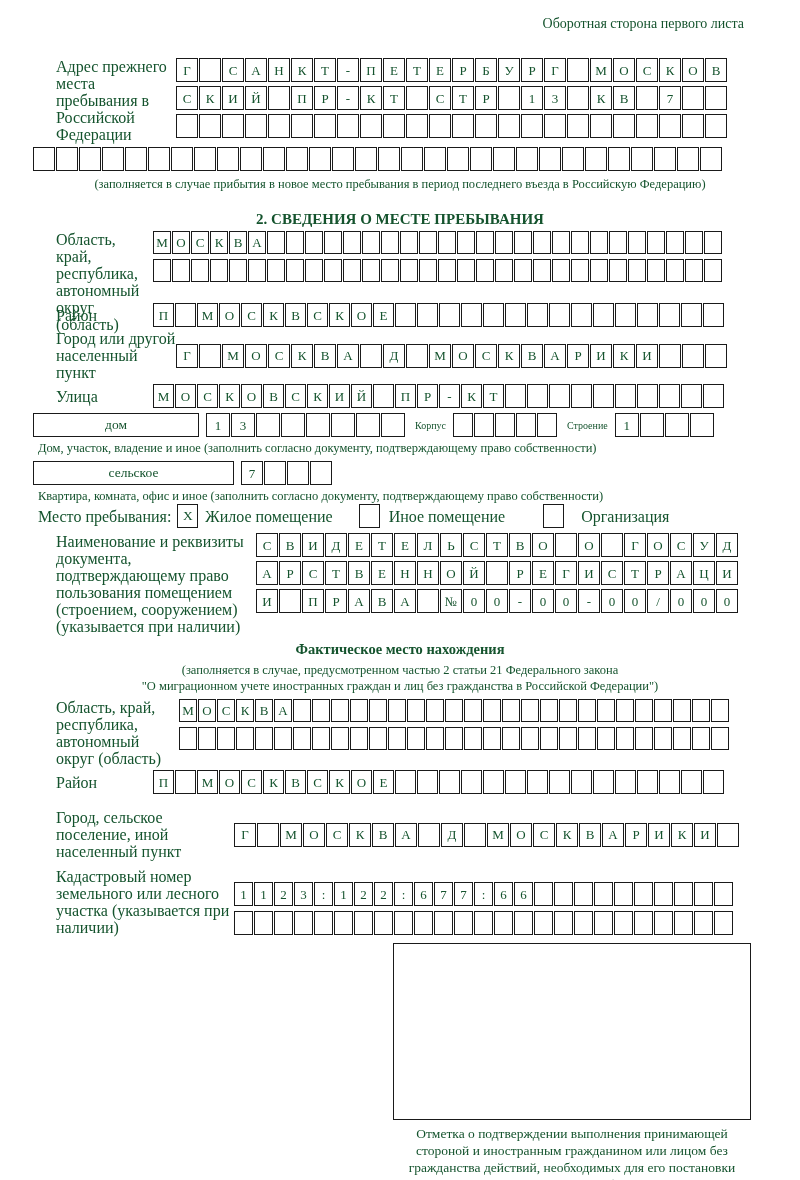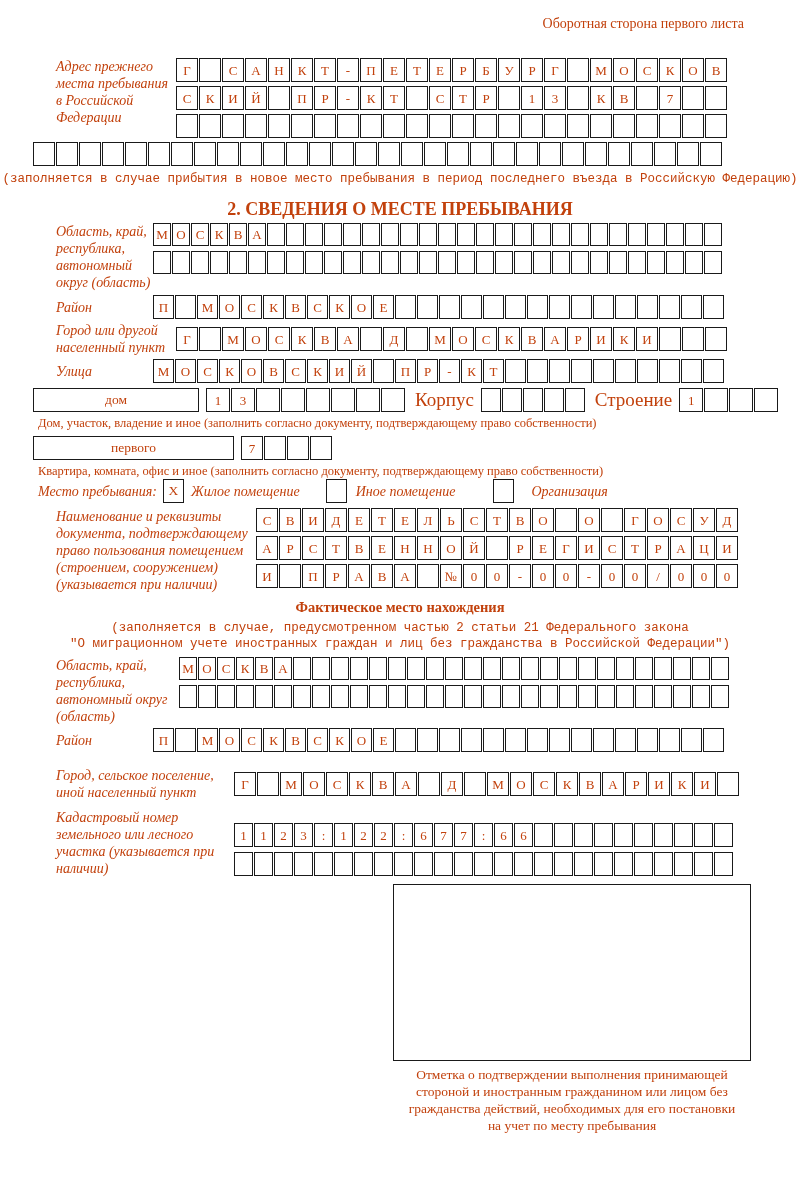--- a/index.html
+++ b/index.html
@@ -1,48 +1,48 @@
 <!DOCTYPE html>
 <html><head>
 <meta charset="utf-8">
 <style>
   html,body{margin:0;padding:0;background:#fff;}
   .page{
     position:relative;width:800px;height:1180px;overflow:hidden;
-    background:#fff;color:#c2410c;
+    background:#fff;color:#14532d;
     font-family:"Liberation Serif","DejaVu Serif",serif;
   }
   .header-note{padding-top:16px;padding-right:56px;text-align:right;font-size:14px;}
   .flexrow{display:flex;align-items:flex-start;}
   .flexrow.vcenter{align-items:center;}
-  .label{font-size:14px;line-height:17px;flex:0 0 auto;font-style:italic;}
+  .label{font-size:16px;line-height:17px;flex:0 0 auto;}
   .lw97{width:97px}.lw120{width:120px}.lw123{width:123px}.lw178{width:178px}.lw200{width:200px}
   .ml33{margin-left:33px}.ml38{margin-left:38px}.ml56{margin-left:56px}
   .fixh56{height:56px;overflow:visible}
   .fixh58{height:58px;overflow:visible}
   .lines{display:flex;flex-direction:column;row-gap:4px;}
   .cellrow{display:flex;column-gap:1px;flex:0 0 auto;}
   .cell{
     flex:0 0 auto;width:var(--cw,20px);height:var(--chh,22px);
     border:1.5px solid #1a1a1a;background:#fff;
     display:flex;align-items:center;justify-content:center;
     font-size:13px;line-height:1;
   }
   .cw20{--cw:20px}.cw16{--cw:16px;--chh:21px}.cw19{--cw:19px}
   .cw22{--cw:22px}.cw18{--cw:18px}.cw17{--cw:17px}
   .note{font-size:12.5px;line-height:16px;}
-  .center{text-align:center;font-family:Liberation Mono, monospace;}
-  .sec-title{margin-top:12px;text-align:center;font-size:18px;font-weight:bold;}
+  .center{text-align:center;}
+  .sec-title{margin-top:19px;text-align:center;font-size:15px;font-weight:bold;}
   .sub-title{margin-top:6px;text-align:center;font-size:14.5px;font-weight:bold;}
   .bigbox{
     flex:0 0 auto;height:22px;border:1.5px solid #1a1a1a;
     display:flex;align-items:center;justify-content:center;font-size:13.5px;
   }
   .bb164{width:164px}.bb199{width:199px}
-  .inline-label{font-size:19px;padding:0 7px 0 10px;flex:0 0 auto;}
+  .inline-label{font-size:10px;padding:0 7px 0 10px;flex:0 0 auto;}
   .checkbox{
     flex:0 0 auto;width:19px;height:22px;border:1.5px solid #1a1a1a;
     display:flex;align-items:center;justify-content:center;font-size:13.5px;
   }
   .stamp-box{margin-left:393px;margin-top:8px;width:356px;height:175px;border:1.5px solid #1a1a1a;}
   .stamp-caption{margin-top:5px;margin-left:342px;width:460px;text-align:center;font-size:13.5px;line-height:17px;}
 </style>
 </head>
 <body>
 
@@ -357,21 +357,21 @@
     <div class="cellrow cw22">
         <span class="cell">1</span>
         <span class="cell"></span>
         <span class="cell"></span>
         <span class="cell"></span>
       </div>
   </div>
   <div class="note ml38" style="margin-top:3px">Дом, участок, владение и иное (заполнить согласно документу, подтверждающему право собственности)</div>
 
   <div class="flexrow vcenter ml33" style="margin-top:5px">
-    <div class="bigbox bb199">первого</div>
+    <div class="bigbox bb199">сельское</div>
     <div class="cellrow cw20" style="margin-left:7px">
         <span class="cell">7</span>
         <span class="cell"></span>
         <span class="cell"></span>
         <span class="cell"></span>
       </div>
   </div>
   <div class="note ml38" style="margin-top:3px">Квартира, комната, офис и иное (заполнить согласно документу, подтверждающему право собственности)</div>
 
   <div class="flexrow vcenter ml38" style="">

